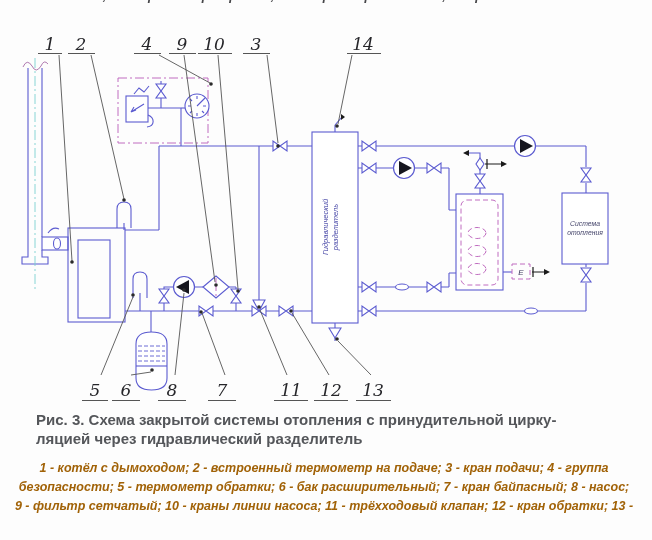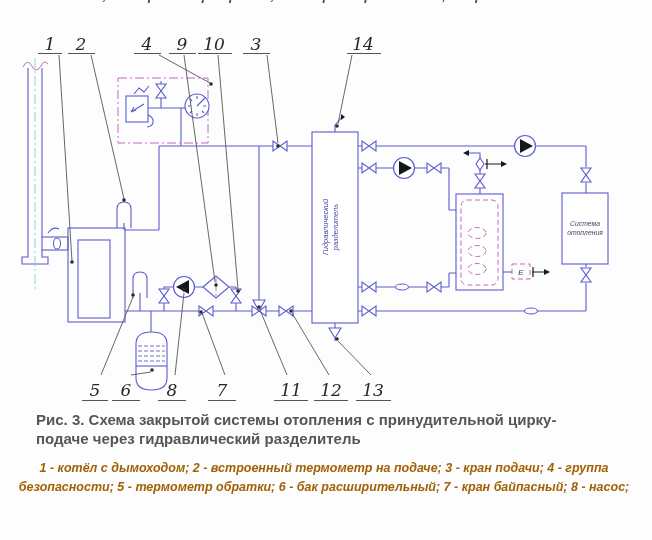--- a/index.html
+++ b/index.html
@@ -289,19 +289,20 @@
   <g>
     <text class="num" x="373" y="396">13</text>
     <line class="nul" x1="356" y1="400.5" x2="391" y2="400.5"></line>
     <line class="ldr" x1="371" y1="375" x2="338" y2="341"></line>
       <circle class="dot" cx="337" cy="339" r="1.8"></circle>
   </g>
 </svg>
 
 <div class="caption">
   <p>Рис. 3. Схема закрытой системы отопления с принудительной цирку-</p>
-  <p>подаче через гидравлический разделитель</p>
+  <p>ляцией через гидравлический разделитель</p>
 </div>
 
 <div class="legend">
   <p>1 - котёл с дымоходом; 2 - встроенный термометр на подаче; 3 - кран подачи; 4 - группа</p>
   <p>безопасности; 5 - термометр обратки; 6 - бак расширительный; 7 - кран байпасный; 8 - насос;</p>
+  <p>9 - фильтр сетчатый; 10 - краны линии насоса; 11 - трёхходовый клапан; 12 - кран обратки; 13 -</p>
 </div>
 
 </body></html>

